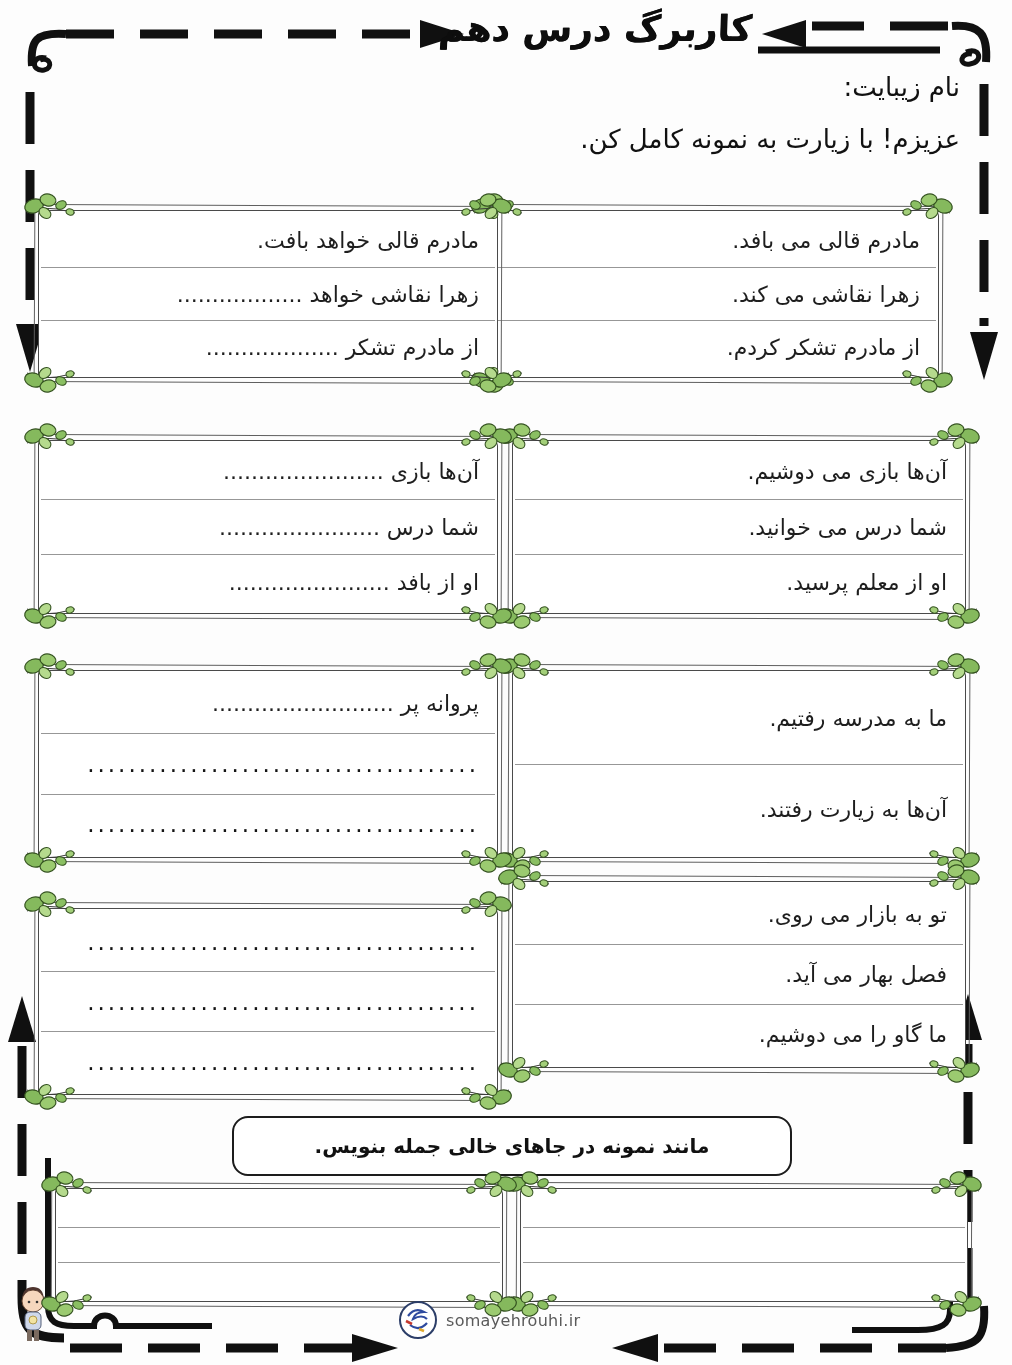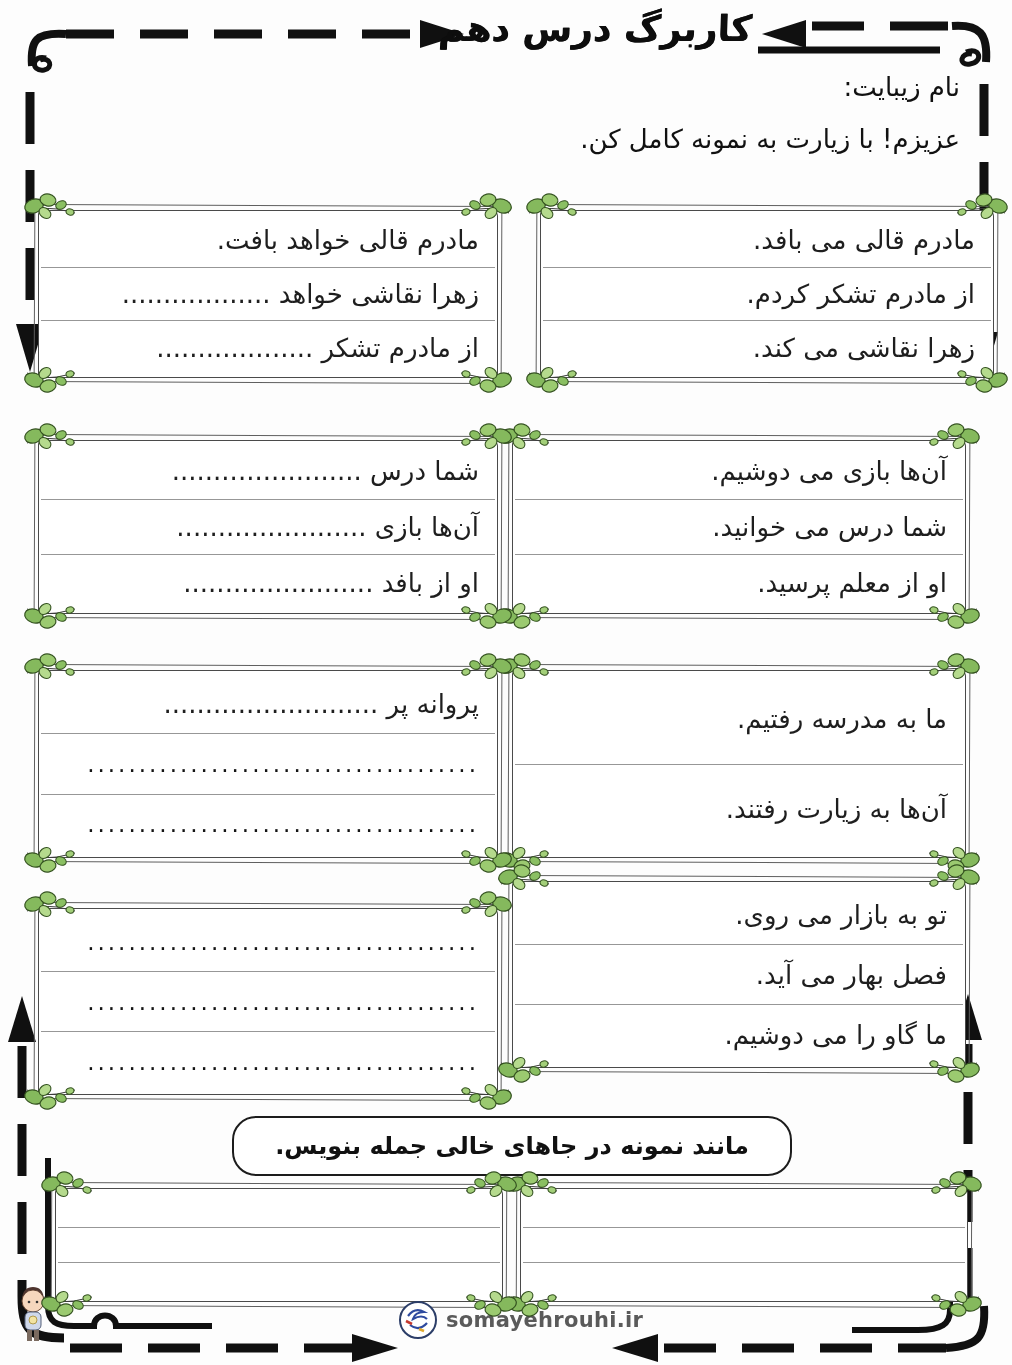--- a/index.html
+++ b/index.html
@@ -25,40 +25,40 @@
   }
   .deco-box::before{
     content:"";position:absolute;inset:-6px -5px;
     border:1.4px solid #5f5f5f;
     border-radius:14px 4px 16px 5px / 10px 5px 12px 6px;
     transform:rotate(.25deg);pointer-events:none;
   }
   .rows{position:absolute;inset:3px 2px;display:flex;flex-direction:column;}
   .row{
     flex:1;display:flex;align-items:center;justify-content:flex-start;
-    direction:rtl;padding:0 16px;font-size:26px;color:#1e1e1e;
+    direction:rtl;padding:0 16px;font-size:22px;color:#1e1e1e;
     border-bottom:1.2px solid #979797;white-space:nowrap;overflow:hidden;
   }
   .row:last-child{border-bottom:none;}
   .row.dots{letter-spacing:3px;font-size:23px;color:#141414;}
   .leaves{position:absolute;width:58px;height:36px;z-index:2;}
   .leaves.tl{top:-20px;left:-16px;}
   .leaves.tr{top:-20px;right:-16px;transform:scaleX(-1);}
   .leaves.bl{bottom:-18px;left:-16px;transform:scaleY(-1);}
   .leaves.br{bottom:-18px;right:-16px;transform:scale(-1,-1);}
   .mid-instruction{
     position:absolute;left:232px;top:1116px;width:556px;height:56px;
-    border:2.4px solid #1c1c1c;border-radius:24px;background:#fff;
+    border:2.4px solid #1c1c1c;border-radius:16px;background:#fff;
     display:flex;align-items:center;justify-content:center;
-    direction:rtl;font-size:24px;font-weight:600;color:#111;
+    direction:rtl;font-size:20px;font-weight:600;color:#111;
   }
   .footer{
     position:absolute;left:398px;top:1300px;display:flex;align-items:center;gap:8px;
   }
-  .site-url{font-size:21px;font-weight:bold;color:#5a5a5a;letter-spacing:.3px;}
+  .site-url{font-size:16px;font-weight:normal;color:#5a5a5a;letter-spacing:.3px;}
   .girl{position:absolute;left:16px;top:1286px;}
 </style>
 </head>
 <body>
 
 <svg width="0" height="0" style="position:absolute">
   <defs>
     <g id="clover">
       <path d="M4 22 q 14 -6 30 -4 q 10 2 18 4" stroke="#3a3a3a" stroke-width="1" fill="none"></path>
       <ellipse cx="11" cy="15" rx="9.5" ry="6.8" fill="#85b95d" stroke="#33511f" stroke-width="1.2" transform="rotate(-18 11 15)"></ellipse>
@@ -101,37 +101,37 @@
       <polygon points="954,1040 982,1040 968,994"></polygon>
       <polygon points="352,1334 352,1362 398,1348"></polygon>
       <polygon points="658,1334 658,1362 612,1348"></polygon>
     </g>
   </svg>
 
   <div class="title">کاربرگ درس دهم</div>
   <div class="rtl-line name-label">نام زیبایت:</div>
   <div class="rtl-line top-instruction">عزیزم! با زیارت به نمونه کامل کن.</div>
 
-  <div class="deco-box" style="left:540px;top:210px;width:452px;height:166px">
+  <div class="deco-box" style="left:485px;top:210px;width:452px;height:166px">
     <svg class="leaves tl" viewBox="0 0 58 36">
         <use href="#clover"></use>
       </svg>
     <svg class="leaves tr" viewBox="0 0 58 36">
         <use href="#clover"></use>
       </svg>
     <svg class="leaves bl" viewBox="0 0 58 36">
         <use href="#clover"></use>
       </svg>
     <svg class="leaves br" viewBox="0 0 58 36">
         <use href="#clover"></use>
       </svg>
     <div class="rows">
       <div class="row">مادرم قالی می بافد.</div>
+      <div class="row">زهرا نقاشی می کند.</div>
       <div class="row">از مادرم تشکر کردم.</div>
-      <div class="row">زهرا نقاشی می کند.</div>
     </div>
   </div>
   <div class="deco-box" style="left:38px;top:210px;width:458px;height:166px">
     <svg class="leaves tl" viewBox="0 0 58 36">
         <use href="#clover"></use>
       </svg>
     <svg class="leaves tr" viewBox="0 0 58 36">
         <use href="#clover"></use>
       </svg>
     <svg class="leaves bl" viewBox="0 0 58 36">
@@ -173,22 +173,22 @@
     <svg class="leaves tr" viewBox="0 0 58 36">
         <use href="#clover"></use>
       </svg>
     <svg class="leaves bl" viewBox="0 0 58 36">
         <use href="#clover"></use>
       </svg>
     <svg class="leaves br" viewBox="0 0 58 36">
         <use href="#clover"></use>
       </svg>
     <div class="rows">
+      <div class="row">آن‌ها بازی .......................</div>
       <div class="row">شما درس .......................</div>
-      <div class="row">آن‌ها بازی .......................</div>
       <div class="row">او از بافد .......................</div>
     </div>
   </div>
 
   <div class="deco-box" style="left:512px;top:670px;width:452px;height:186px">
     <svg class="leaves tl" viewBox="0 0 58 36">
         <use href="#clover"></use>
       </svg>
     <svg class="leaves tr" viewBox="0 0 58 36">
         <use href="#clover"></use>

